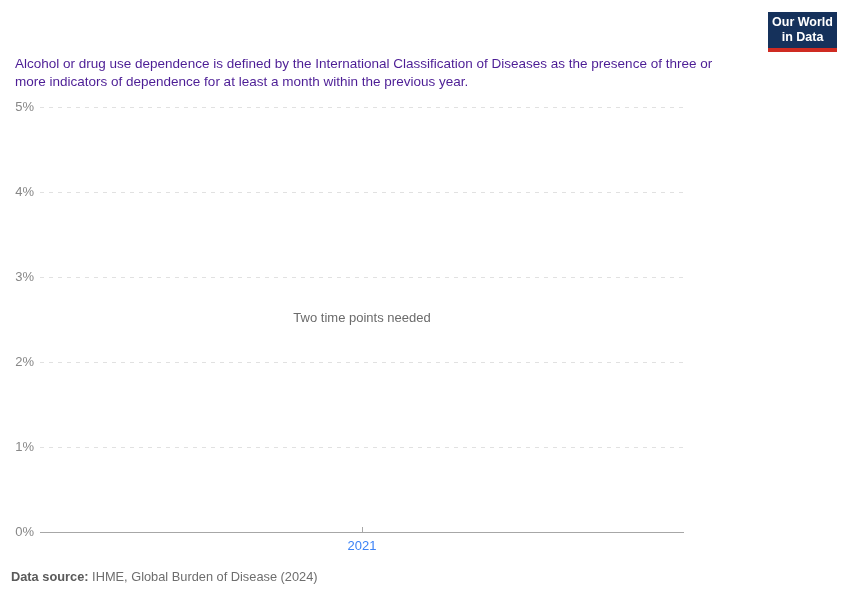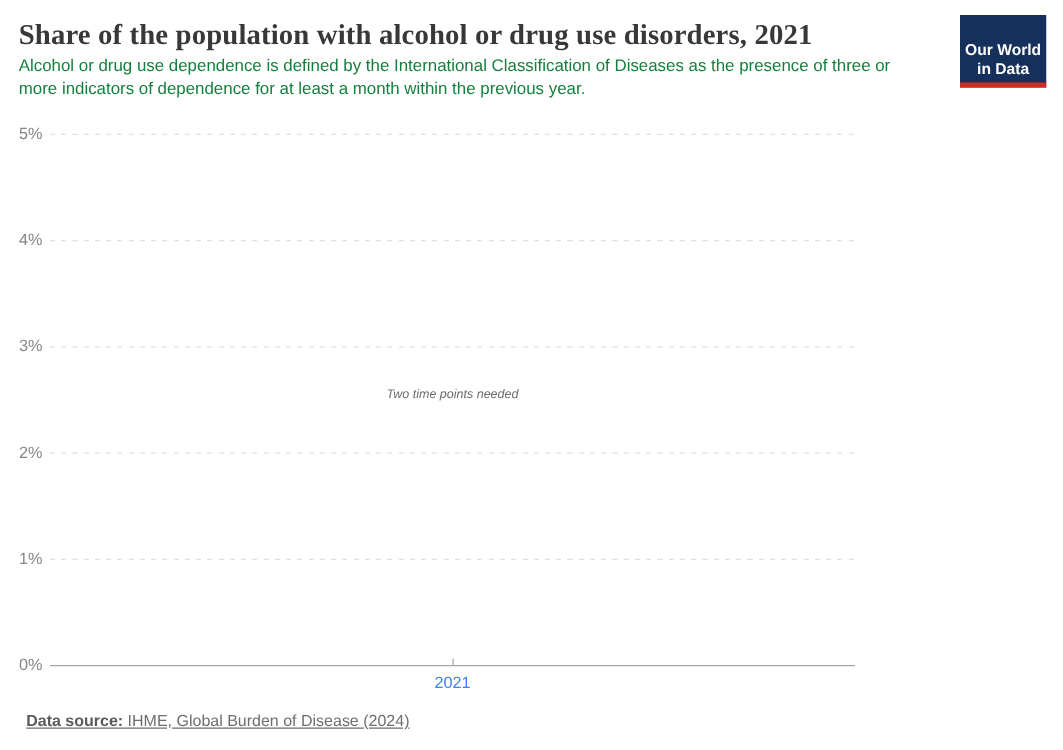--- a/index.html
+++ b/index.html
@@ -21,36 +21,36 @@
     font-family: "Liberation Serif", "DejaVu Serif", serif;
     font-weight: 700;
     font-size: 23px;
     line-height: 28px;
     color: #383838;
     letter-spacing: 0.1px;
   }
   .subtitle {
     position: absolute;
     left: 15px;
-    top: 44px;
+    top: 55px;
     width: 716px;
     font-size: 13.5px;
     line-height: 17.5px;
-    color: #15803d;
+    color: #4c1d95;
   }
   .logo {
     position: absolute;
     top: 12px;
     right: 13px;
     width: 69px;
     background: #15315B;
     border-bottom: 4px solid #CF2B22;
     color: #ffffff;
     text-align: center;
-    padding: 21px 0 4px 0;
+    padding: 3px 0 4px 0;
     font-size: 12.5px;
     font-weight: 700;
     line-height: 14.5px;
   }
   .logo span { display: block; }
 
   
   .plot { position: absolute; left: 0; top: 0; width: 850px; height: 600px; }
   .grid-row { position: absolute; left: 0; width: 684px; height: 0; }
   .ytick {
@@ -85,48 +85,45 @@
     width: 100px;
     text-align: center;
     font-size: 13px;
     color: #3b82f6;
   }
   .no-data-note {
     position: absolute;
     left: 162px; top: 310px;
     width: 400px;
     text-align: center;
-    font-size: 10px;
+    font-size: 13px;
     color: #6b6b6b;
-    font-style: italic;
   }
 
   
   .footer-left {
     position: absolute;
-    left: 21px; top: 569px;
+    left: 11px; top: 569px;
     font-size: 12.8px;
     color: #6e6e6e;
-    text-decoration: underline;
   }
   .footer-left .ds-label { font-weight: 700; color: #5a5a5a; }
   .footer-right {
     position: absolute;
     right: 14px; top: 569px;
     font-size: 12.8px;
     color: #6e6e6e;
     text-align: right;
   }
 </style>
 </head>
 <body>
 
 <div class="chart-container">
 
-  <h1 class="title" style="margin:0">Share of the population with alcohol or drug use disorders, 2021</h1>
   <p class="subtitle" style="margin:0">Alcohol or drug use dependence is defined by the International Classification of Diseases as the presence of three or more indicators of dependence for at least a month within the previous year.</p>
   <div class="logo">
     <span>Our World</span>
     <span>in Data</span>
   </div>
 
   <div class="plot">
 
     <div class="grid-row" style="top:107px">
       <span class="ytick">5%</span>

